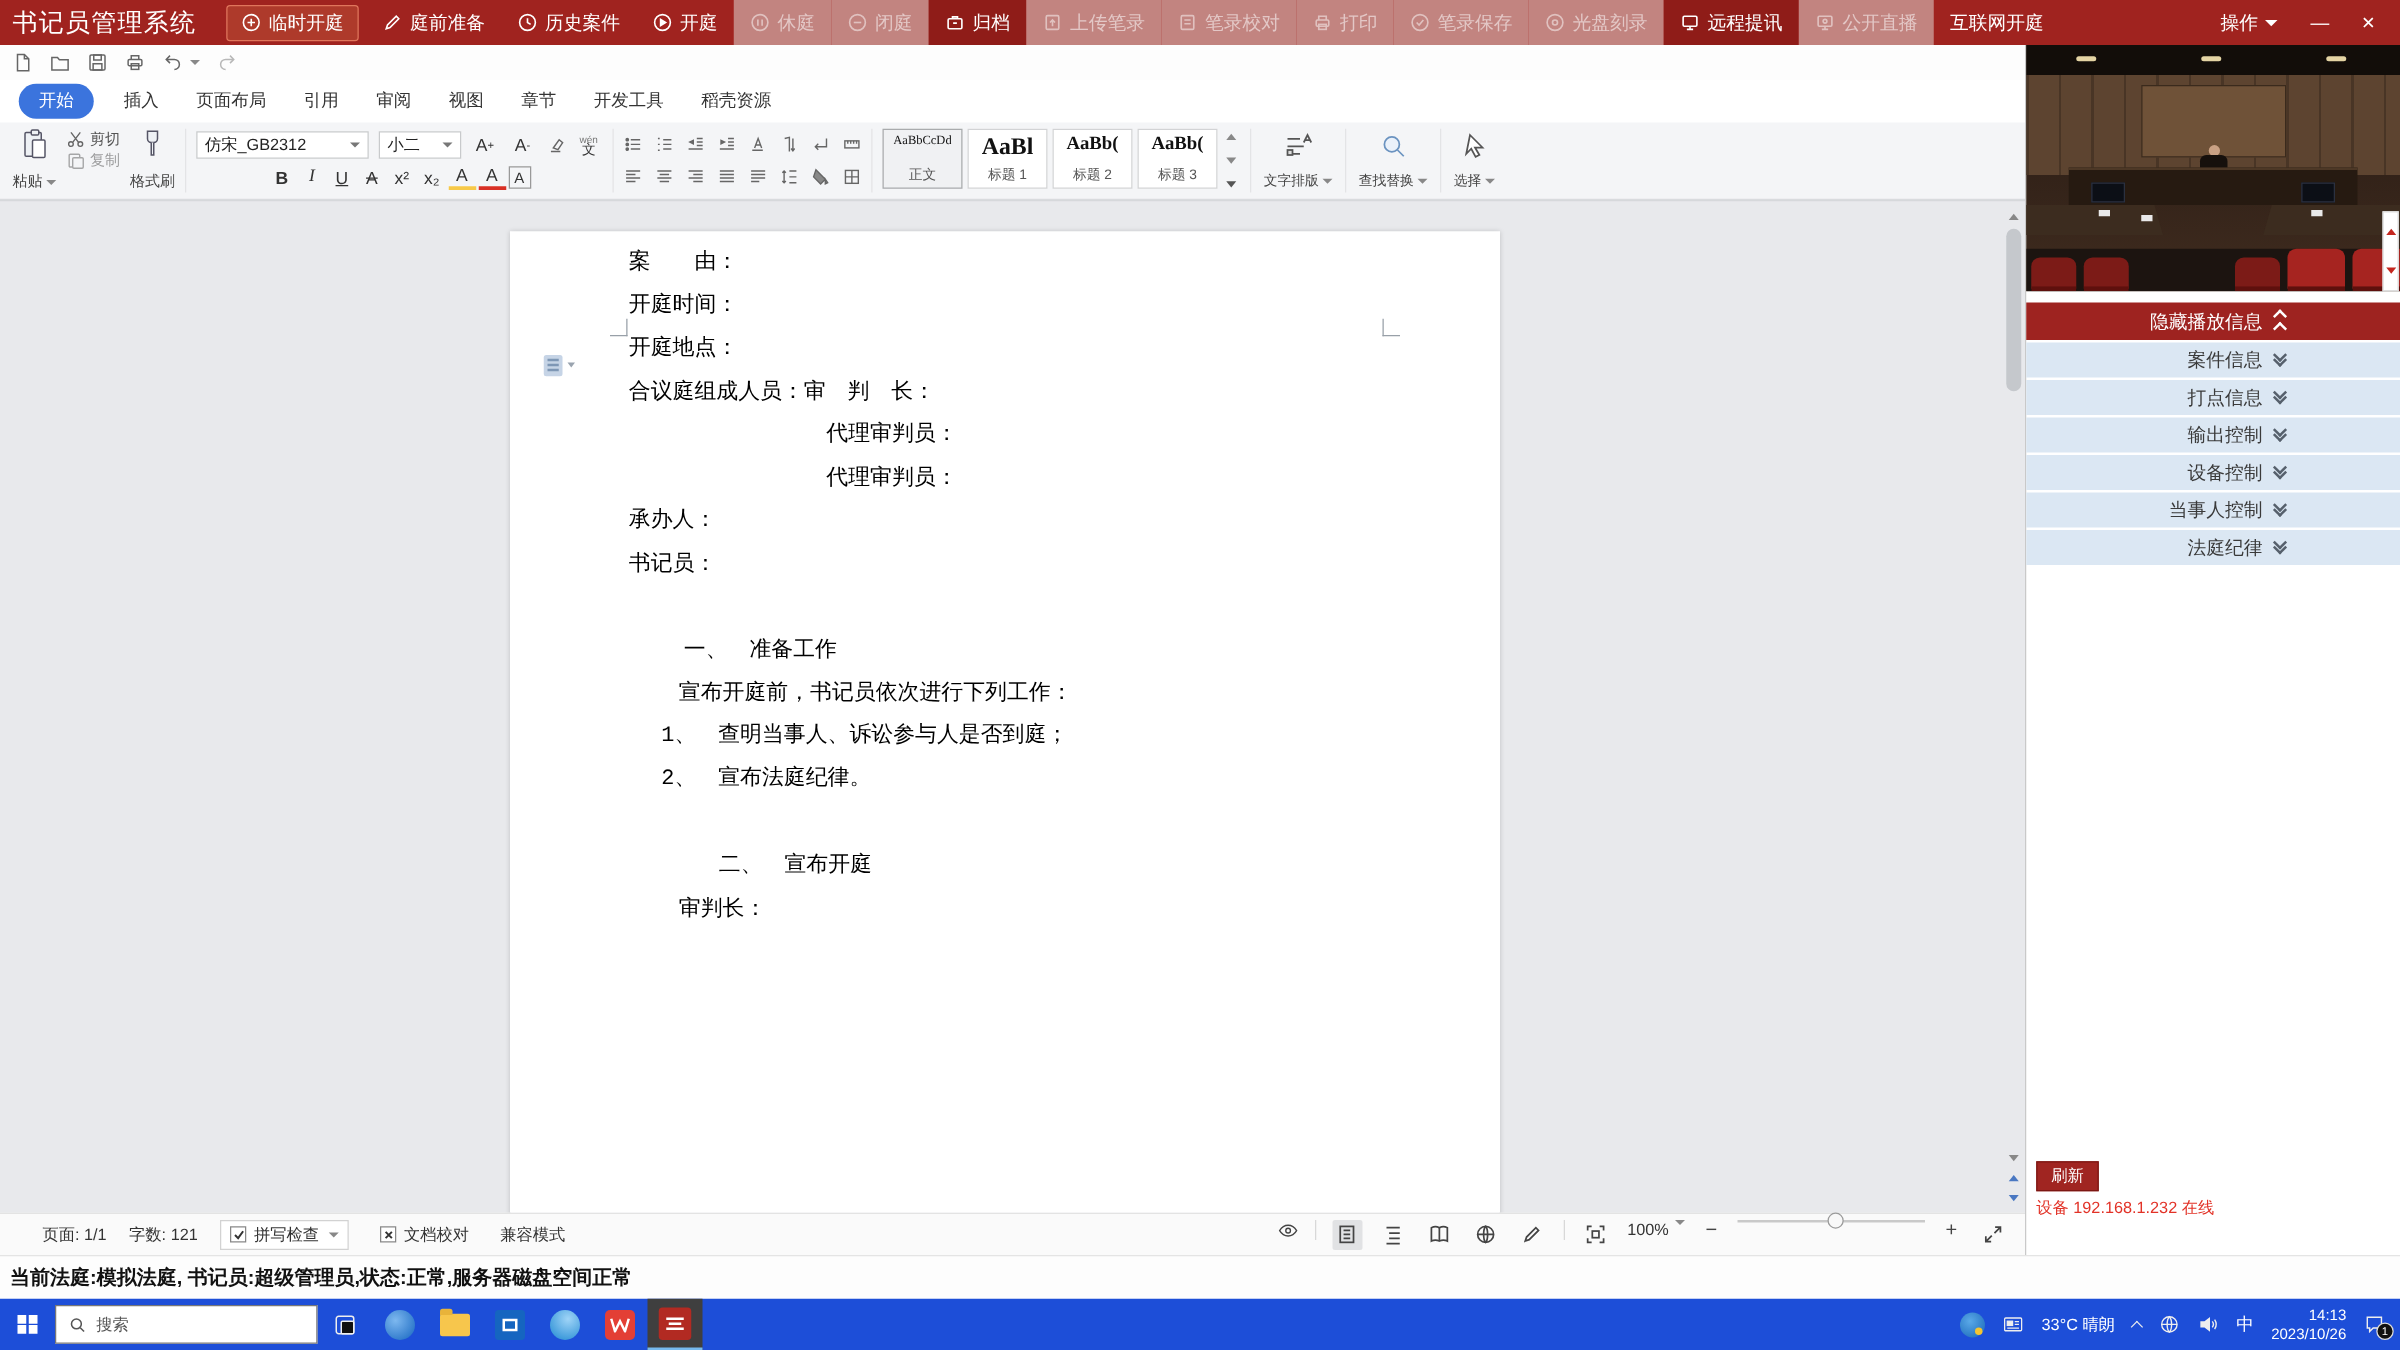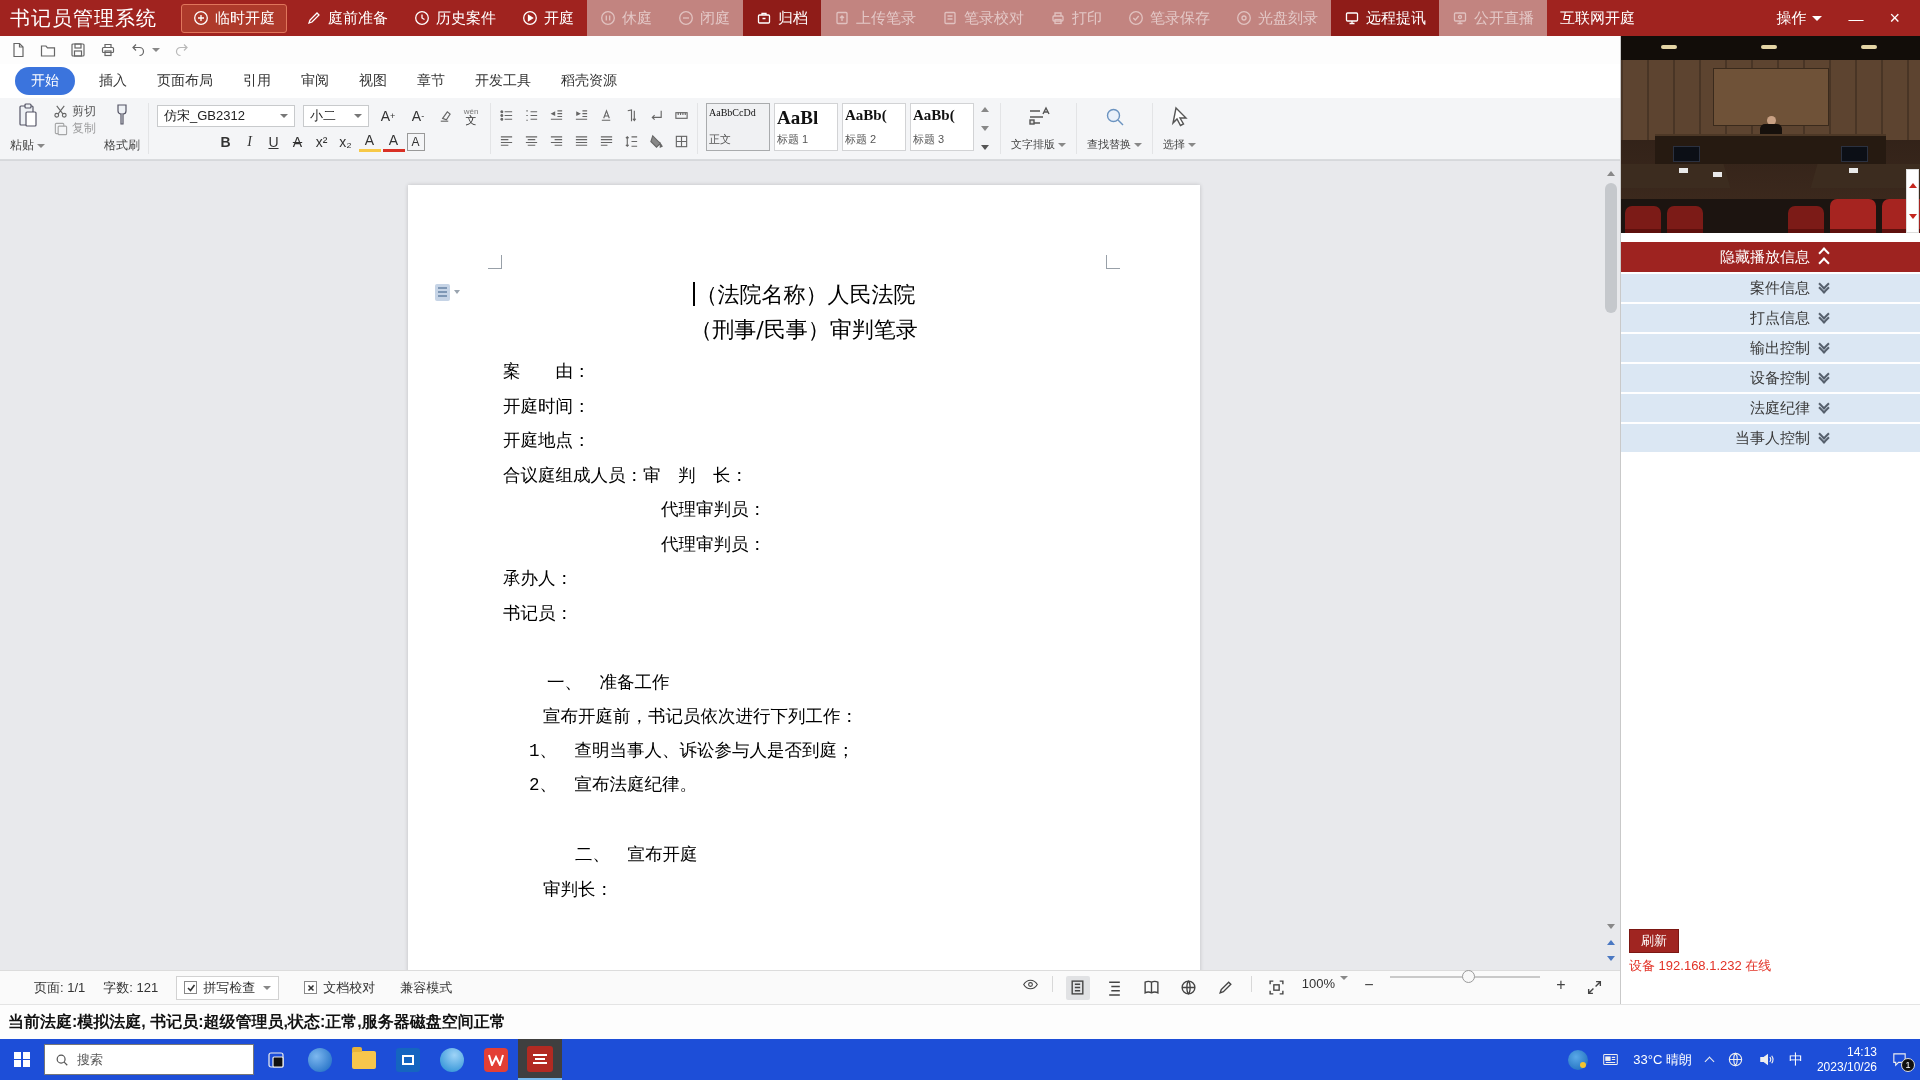--- a/index.html
+++ b/index.html
@@ -48,21 +48,21 @@
   .smbtn svg, .ic16 { width:15px; height:15px; stroke:#666; stroke-width:1.2; fill:none; }
   .bigicon svg { width:24px; height:26px; stroke:#556; stroke-width:1.2; fill:#eef1f5; }
   .sel { background:#fff; border:1px solid #c8cacc; height:22px; display:flex; align-items:center;
     padding:0 6px; font-size:13px; color:#222; gap:6px; }
   .sel .caret { width:0;height:0;border-left:4px solid transparent;border-right:4px solid transparent;
     border-top:4px solid #777; margin-left:auto; }
   .fmt { width:22px; height:20px; display:flex; align-items:center; justify-content:center;
     font-size:14px; color:#333; }
   .row { display:flex; align-items:center; gap:8px; }
   .style-box { width:64px; height:48px; border:1px solid #d2d3d5; background:#fff; display:flex;
-    flex-direction:column; align-items:flex-start; justify-content:space-between; padding:3px 2px; }
+    flex-direction:column; align-items:center; justify-content:space-between; padding:3px 2px; }
   .style-box.selected { background:#f0f1f3; border-color:#a9abad; }
   .stprev { font-family:"Liberation Serif", serif; font-size:15px; font-weight:bold; color:#111;
     white-space:nowrap; overflow:hidden; max-width:60px; }
   .stprev.body { font-size:10px; font-weight:normal; }
   .stlbl { font-size:11px; color:#555; }
   .st-arrows { display:flex; flex-direction:column; justify-content:space-between; padding:4px 3px; }
   .tri-u { width:0;height:0;border-left:4px solid transparent;border-right:4px solid transparent;
     border-bottom:5px solid #888; }
   .tri-d { width:0;height:0;border-left:4px solid transparent;border-right:4px solid transparent;
     border-top:5px solid #888; }
@@ -555,24 +555,20 @@
       <div class="page">
         <span class="crop l"></span>
         <span class="crop r"></span>
         <span class="para-ic">
             <i style="top:3px"></i>
             <i style="top:7px"></i>
             <i style="top:11px"></i>
             <span class="c2"></span>
           </span>
 
-        <div class="doc-title">
-          <div><span class="cursor"></span><span>（法院名称）人民法院</span></div>
-          <div>（刑事/民事）审判笔录</div>
-        </div>
 
         <div class="doc-body">
           <div class="dline">案　　由：</div>
           <div class="dline">开庭时间：</div>
           <div class="dline">开庭地点：</div>
           <div class="dline">合议庭组成人员：审　判　长：</div>
           <div class="dline i158">代理审判员：</div>
           <div class="dline i158">代理审判员：</div>
           <div class="dline">承办人：</div>
           <div class="dline">书记员：</div>
@@ -747,28 +743,28 @@
           </span>
       </div>
       <div class="acc-r">
         <span>设备控制</span>
         <span class="dchev">
             <i></i>
             <i></i>
           </span>
       </div>
       <div class="acc-r">
+        <span>当事人控制</span>
+        <span class="dchev">
+            <i></i>
+            <i></i>
+          </span>
+      </div>
+      <div class="acc-r">
         <span>法庭纪律</span>
-        <span class="dchev">
-            <i></i>
-            <i></i>
-          </span>
-      </div>
-      <div class="acc-r">
-        <span>当事人控制</span>
         <span class="dchev">
             <i></i>
             <i></i>
           </span>
       </div>
     </div>
 
     <div class="refresh-btn">刷新</div>
     <div class="device">设备 192.168.1.232 在线</div>
   </div>

